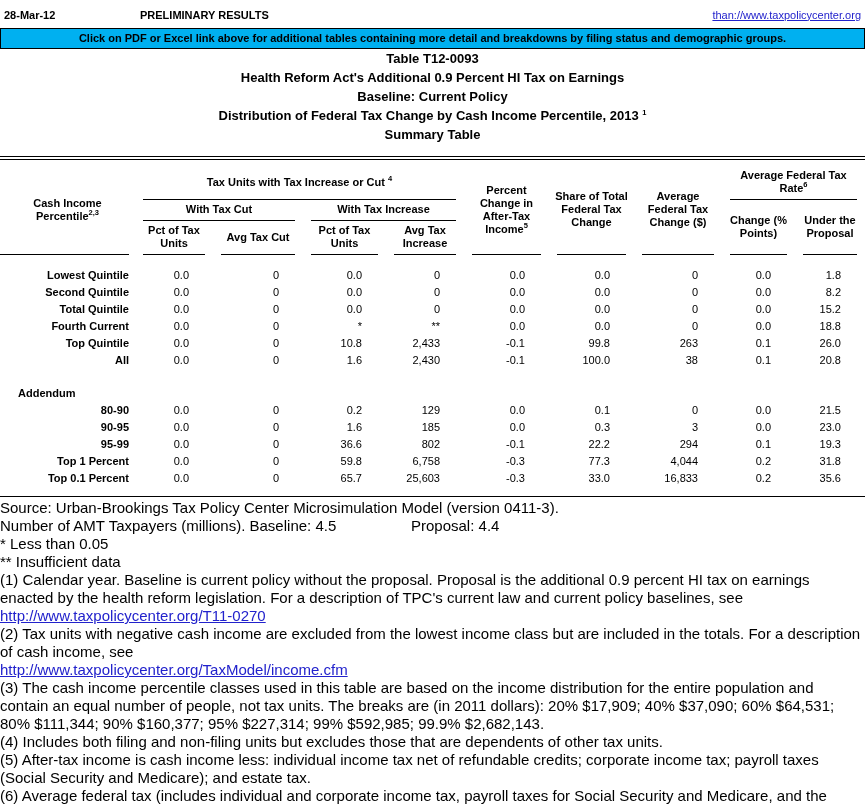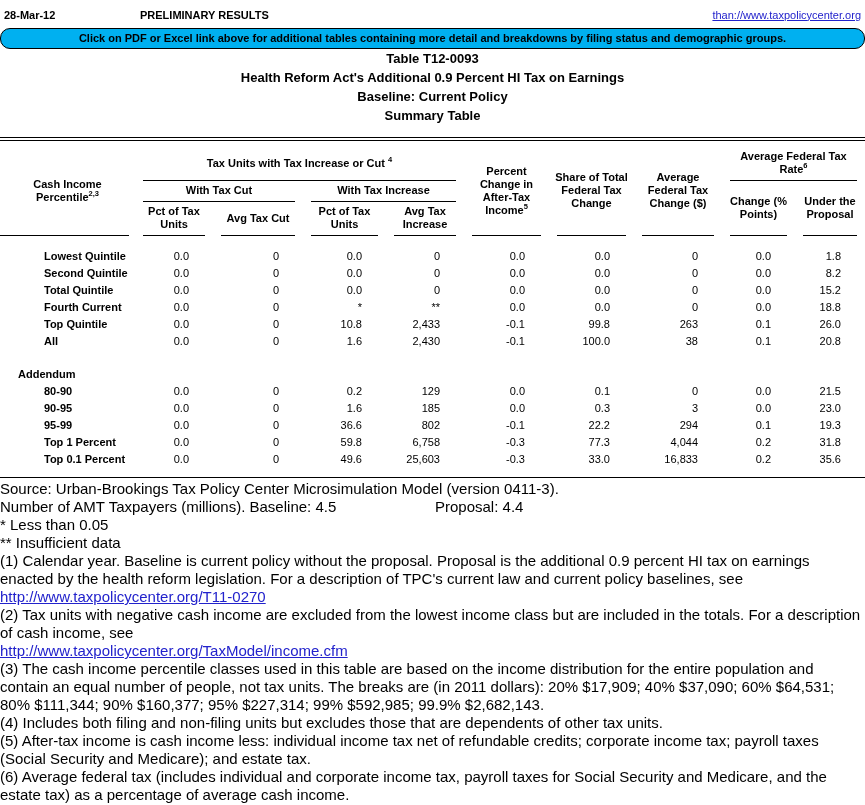--- a/index.html
+++ b/index.html
@@ -26,45 +26,46 @@
   table { border-collapse: collapse; table-layout: fixed; width: 865px; }
   col.c1 { width:135px } col.c2 { width:78px } col.c3 { width:90px } col.c4 { width:83px } col.c5 { width:78px }
   col.c6 { width:85px } col.c7 { width:85px } col.c8 { width:88px } col.c9 { width:73px } col.c10 { width:70px }
   thead th {
     font-size: 11px; font-weight: bold; line-height: 13px;
     vertical-align: middle; text-align: center; padding: 3px 3px 5px 3px;
   }
   .ul  { background: linear-gradient(#000,#000) no-repeat bottom center; background-size: calc(100% - 16px) 1px; }
   .ul-left { background: linear-gradient(#000,#000) no-repeat bottom left; background-size: calc(100% - 6px) 1px; }
   tbody th, tbody td { font-size: 11px; height: 17px; line-height: 17px; padding: 0; font-weight: normal; white-space: nowrap; }
-  th.rowlabel { font-weight: bold; text-align: left; padding-right: 6px; padding-left: 44px; }
+  th.rowlabel { font-weight: bold; text-align: right; padding-right: 6px; }
   td.num { text-align: right; padding-right: 24px; }
   tr.spacer-top td { height: 12px; }
   tr.spacer-row td { height: 16px; }
   th.addendum { font-weight: bold; text-align: left; padding-left: 18px; }
   
   .notes { margin-top: 2px; font-size: 15px; line-height: 18px; }
   .amt-line { position: relative; }
-  .amt-line .proposal { position: absolute; left: 435px; top: 0; text-align: right; }
+  .amt-line .proposal { position: absolute; left: 411px; top: 0; text-align: right; }
 </style>
 </head>
 <body>
 
 <div class="topbar">
   <span class="date">28-Mar-12</span>
   <span class="prelim">PRELIMINARY RESULTS</span>
   <a class="toplink" href="#">than://www.taxpolicycenter.org</a>
 </div>
 
-<div class="banner" style="background: rgb(0, 176, 240); border-radius: 10px;">Click on PDF or Excel link above for additional tables containing more detail and breakdowns by filing status and demographic groups.</div>
+<div class="banner" style="background: rgb(0, 176, 240);">Click on PDF or Excel link above for additional tables containing more detail and breakdowns by filing status and demographic groups.</div>
 
 <div class="titles">
   <div>Table T12-0093</div>
   <div>Health Reform Act's Additional 0.9 Percent HI Tax on Earnings</div>
   <div>Baseline: Current Policy</div>
+  <div><span>Distribution of Federal Tax Change by Cash Income Percentile, 2013 </span><sup>1</sup></div>
   <div>Summary Table</div>
 </div>
 
 <div class="tablewrap">
   <table>
     <colgroup>
       <col class="c1">
         <col class="c2">
         <col class="c3">
         <col class="c4">
@@ -233,21 +234,21 @@
           <td class="num">-0.3</td>
           <td class="num">77.3</td>
           <td class="num">4,044</td>
           <td class="num">0.2</td>
           <td class="num">31.8</td>
         </tr>
         <tr>
           <th class="rowlabel">Top 0.1 Percent</th>
           <td class="num">0.0</td>
           <td class="num">0</td>
-          <td class="num">49.6</td>
+          <td class="num">65.7</td>
           <td class="num">25,603</td>
           <td class="num">-0.3</td>
           <td class="num">33.0</td>
           <td class="num">16,833</td>
           <td class="num">0.2</td>
           <td class="num">35.6</td>
         </tr>
       </tbody>
   </table>
 </div>

